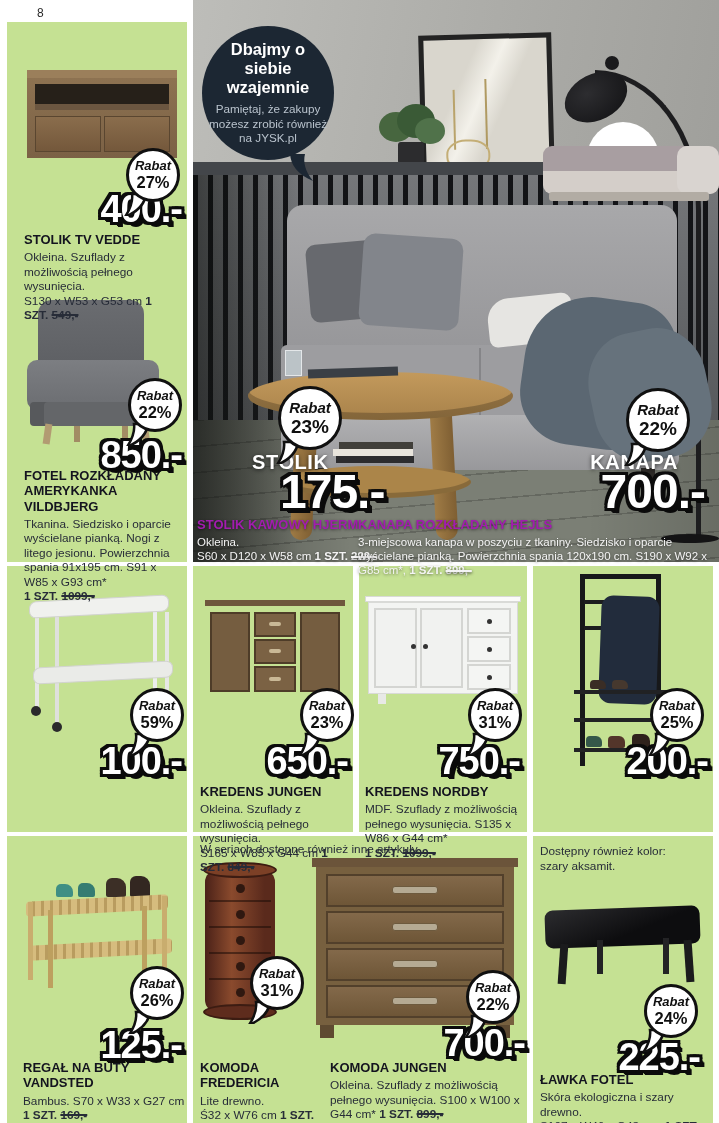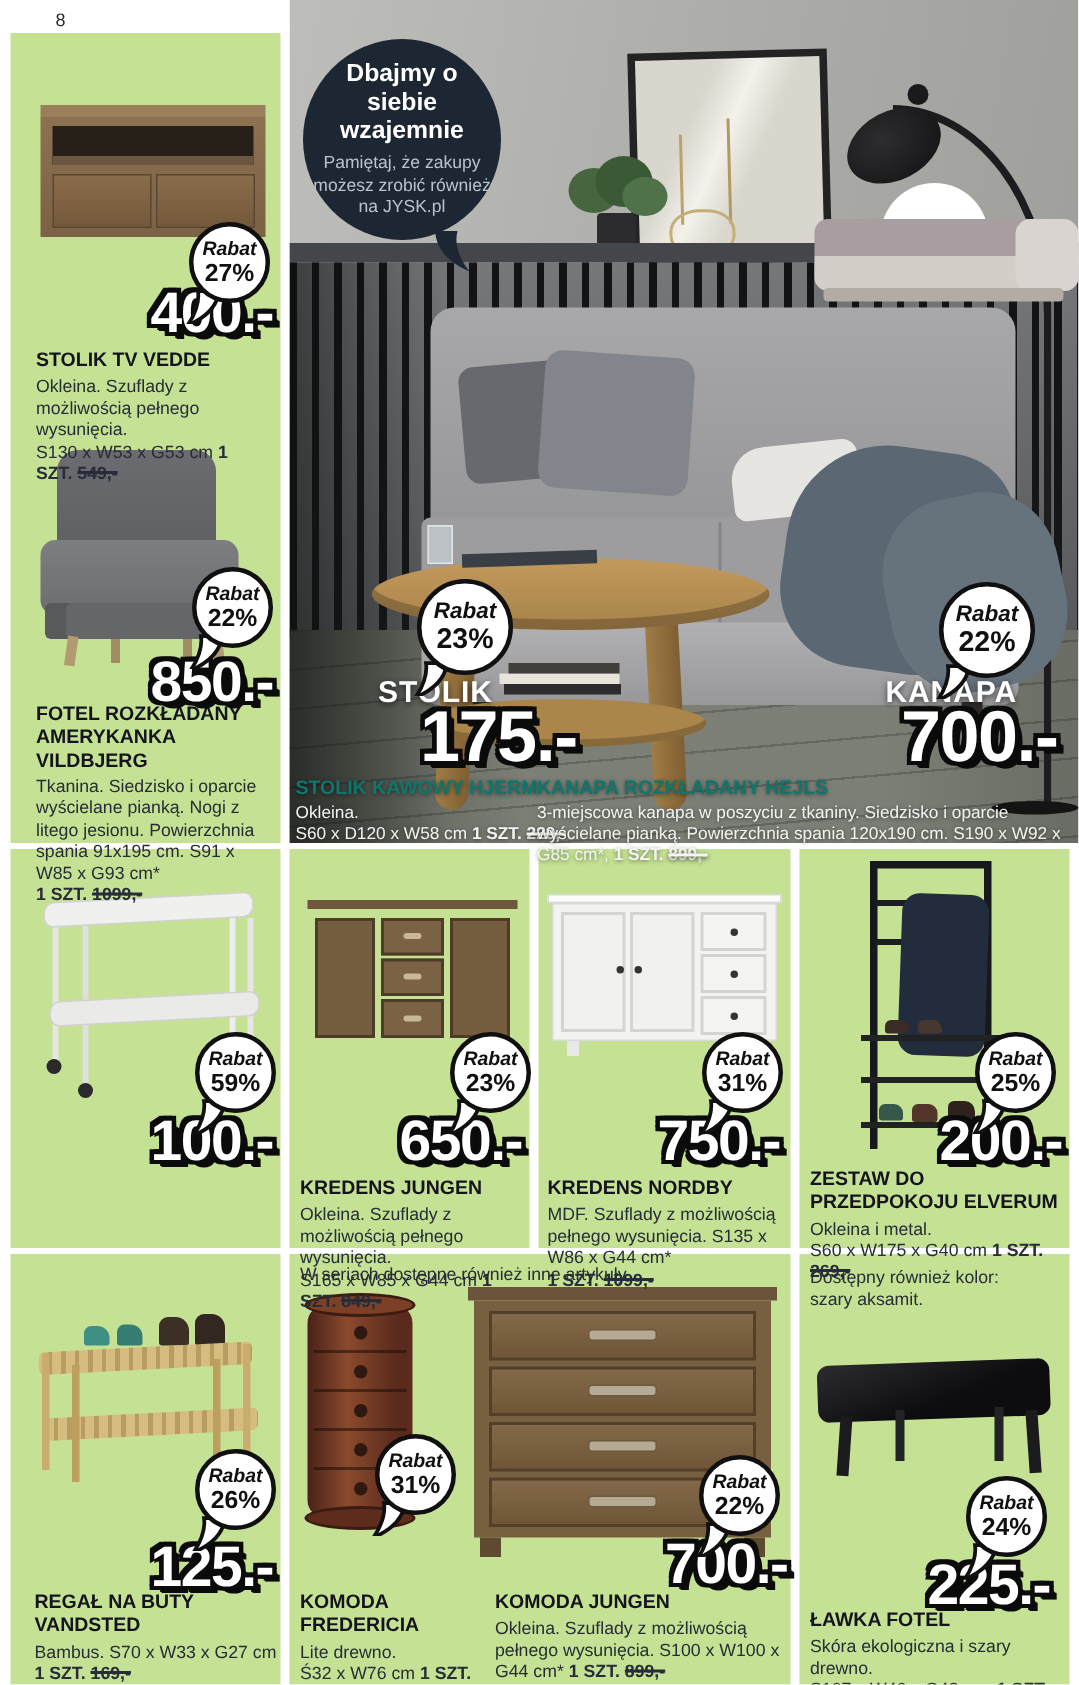--- a/index.html
+++ b/index.html
@@ -32,21 +32,21 @@
 
   
   .pinfo{position:absolute;z-index:30;}
   .pname{font-size:13px;font-weight:700;color:#14141f;line-height:1.18;}
   .pdesc{margin:3px 0 0;font-size:11.8px;line-height:1.22;color:#272c38;}
   .pdesc .qty{font-weight:700;}
   .pdesc .old{font-weight:700;text-decoration:line-through;text-decoration-thickness:2px;}
   .note{position:absolute;font-size:11.8px;line-height:1.3;color:#272c38;z-index:30;}
   .hero-label{position:absolute;color:#fff;font-weight:700;font-size:20px;letter-spacing:.6px;z-index:35;
               text-shadow:0 1px 4px rgba(0,0,0,.65);}
-  .pinfo.hero .pname{color:#0f766e;text-shadow:0 1px 3px rgba(0,0,0,.5);}
+  .pinfo.hero .pname{color:#a21caf;text-shadow:0 1px 3px rgba(0,0,0,.5);}
   .pinfo.hero .pdesc{color:#f4f4f4;font-size:11.5px;text-shadow:0 1px 3px rgba(0,0,0,.5);}
 
   
   .bubble{position:absolute;left:202px;top:26px;width:132px;height:150px;z-index:45;}
   .bub-circ{position:absolute;top:0;left:0;width:132px;height:134px;background:#1c2733;border-radius:50%;
             display:flex;flex-direction:column;align-items:center;justify-content:center;text-align:center;z-index:2;}
   .bub-title{color:#fff;font-weight:700;font-size:16.5px;line-height:1.15;}
   .bub-body{color:#b9c3cd;font-size:11.7px;line-height:1.25;margin-top:5px;}
   .bub-tail{position:absolute;right:18px;bottom:-8px;width:34px;height:34px;z-index:1;}
   .bub-tail path{fill:#1c2733;}
@@ -336,27 +336,20 @@
   <div class="badge" style="left:650px;top:688px;">
     <svg class="btail" viewBox="0 0 26 26">
         <path d="M24 4 C23 13 17 21 3 27 C9 18 11 11 10 4 Z"></path>
       </svg>
     <div class="bcirc">
       <span class="brab">Rabat</span>
       <span class="bpct">25%</span>
     </div>
   </div>
   <div class="price" style="left:560px;top:742px;width:148px;text-align:right;">200.-</div>
-  <div class="pinfo" style="left:540px;top:778px;width:170px;">
-    <div class="pname">ZESTAW DO PRZEDPOKOJU ELVERUM</div>
-    <p class="pdesc"><span>Okleina i metal.</span><br>
-      <span>S60 x W175 x G40 cm</span>
-      <strong class="qty">1 SZT.</strong>
-      <strong class="old">269,-</strong></p>
-  </div>
 
   <div class="shape" style="left:22px;top:878px;width:150px;height:112px;z-index:10;">
     <div class="shape" style="left:34px;top:6px;width:17px;height:13px;background:#3f8f84;border-radius:5px 8px 2px 2px;"></div>
     <div class="shape" style="left:56px;top:5px;width:17px;height:14px;background:#357c72;border-radius:5px 8px 2px 2px;"></div>
     <div class="shape" style="left:84px;top:0px;width:20px;height:19px;background:#3c2f26;border-radius:6px 9px 2px 2px;"></div>
     <div class="shape" style="left:108px;top:-2px;width:20px;height:21px;background:#332721;border-radius:6px 9px 2px 2px;"></div>
     <div class="shape" style="left:4px;top:20px;width:142px;height:15px;background:repeating-linear-gradient(90deg,#d6bc7e 0 6px,#b99c5f 6px 9px);border-radius:4px;transform:skewY(-3deg);"></div>
     <div class="shape" style="left:8px;top:64px;width:142px;height:15px;background:repeating-linear-gradient(90deg,#d6bc7e 0 6px,#b99c5f 6px 9px);border-radius:4px;transform:skewY(-3deg);"></div>
     <div class="shape" style="left:6px;top:24px;width:5px;height:78px;background:#c9ad6e;"></div>
     <div class="shape" style="left:140px;top:18px;width:5px;height:78px;background:#c9ad6e;"></div>

